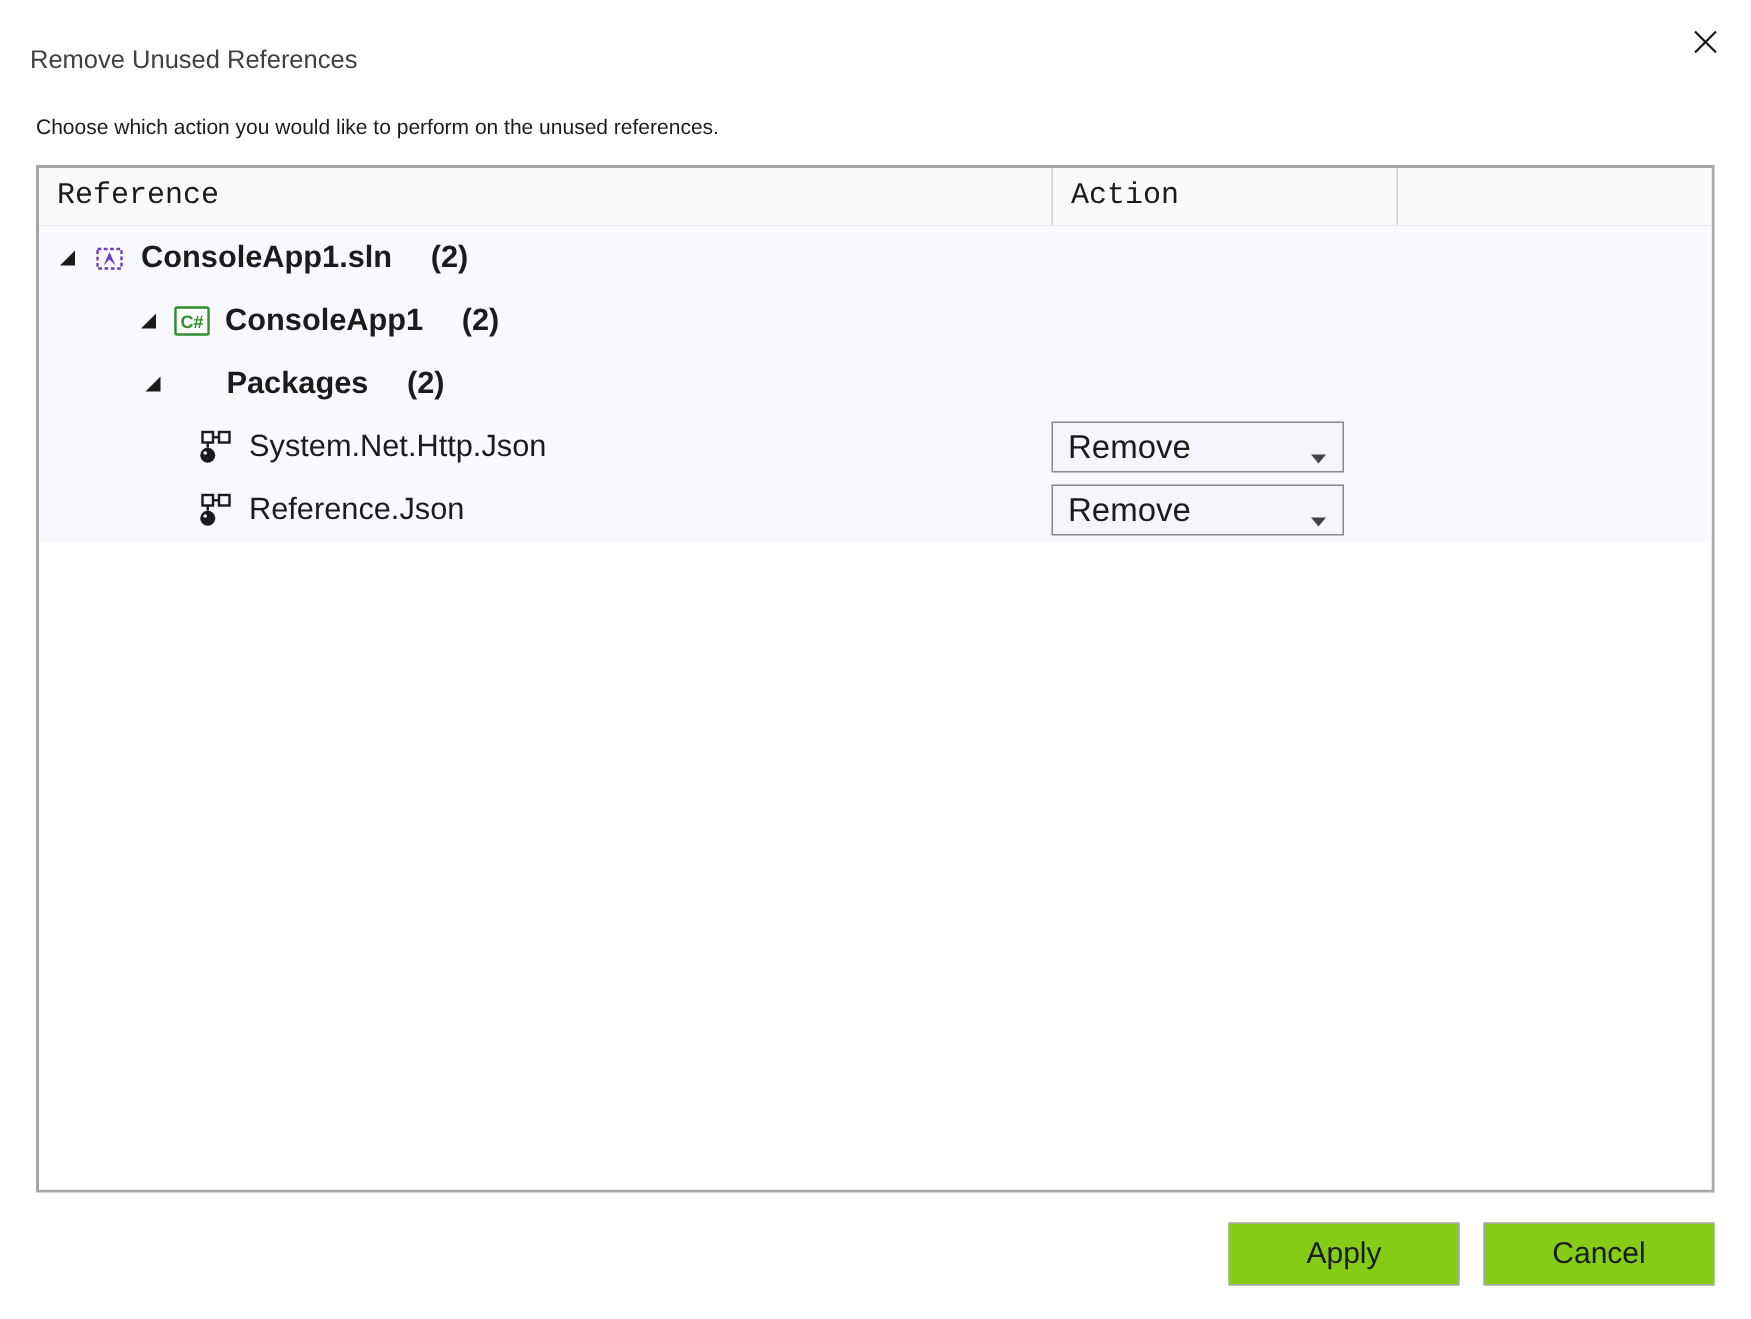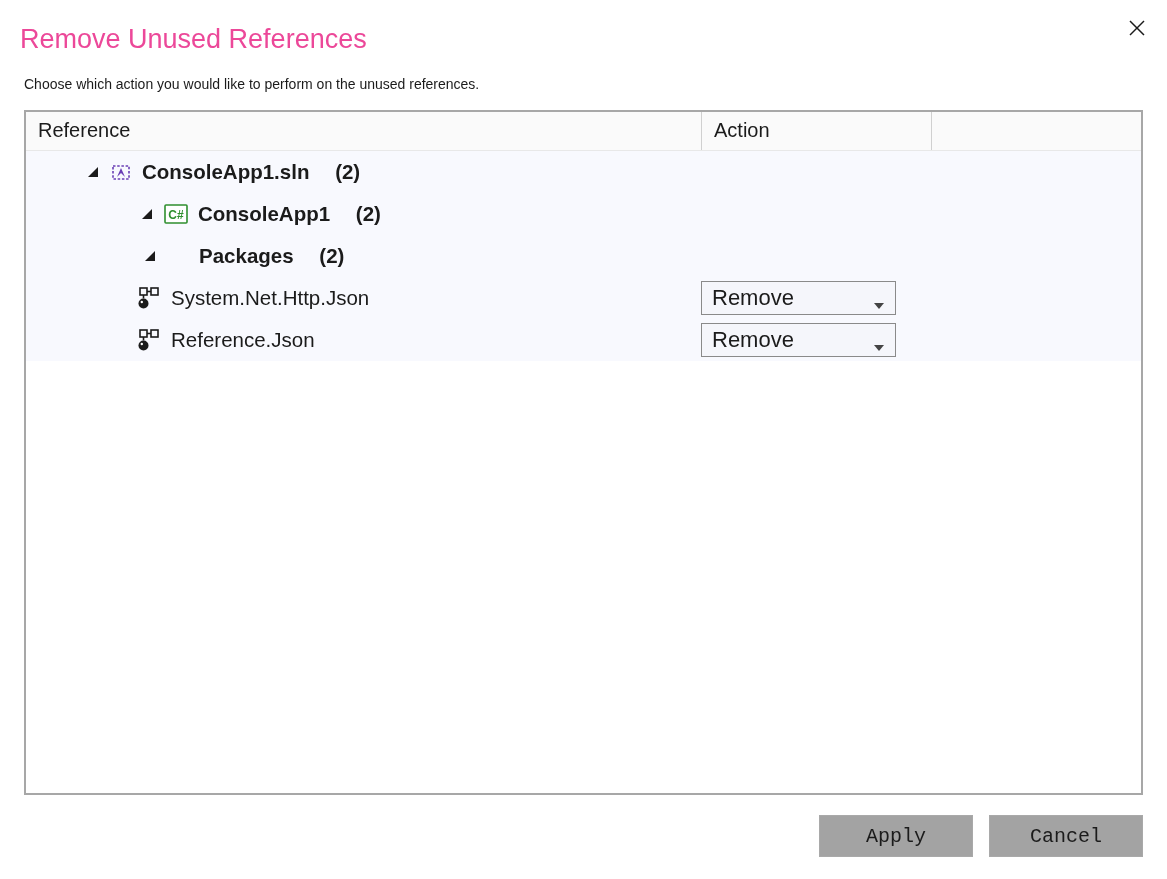--- a/index.html
+++ b/index.html
@@ -15,22 +15,22 @@
     width: 1167px; height: 879px;
     background: #ffffff;
     display: flex; flex-direction: column;
   }
   .titlebar {
     display: flex; align-items: center; justify-content: space-between;
     padding: 8px 16px 0 20px;
     height: 48px;
   }
   .titlebar .title {
-    font-size: 27px;
-    color: #ec4899;
+    font-size: 17px;
+    color: #404040;
     margin-top: 23px;
   }
   .close-btn {
     width: 28px; height: 28px;
     display: flex; align-items: center; justify-content: center;
     cursor: pointer;
   }
   .close-btn svg { stroke: #1b1b1b; stroke-width: 1.5; }
   .instructions {
     font-size: 14px;
@@ -42,20 +42,21 @@
     flex: 1 1 auto;
     display: flex; flex-direction: column;
     min-height: 0;
     background: #ffffff;
   }
   .grid-header {
     display: grid;
     grid-template-columns: 1fr 230px 210px;
     background: #fafafa;
     border-bottom: 1px solid #e8e8e8;
+    font-family: Liberation Mono, monospace;
   }
   .grid-header .hcell {
     font-size: 20px;
     padding: 7px 12px 8px 12px;
     text-align: left;
     color: #1b1b1b;
   }
   .grid-header .hcell + .hcell { border-left: 1px solid #d0d0d0; }
   .grid-body {
     flex: 1 1 auto;
@@ -63,33 +64,32 @@
     background: #ffffff;
   }
   .tree-region {
     background: #f8f9fe;
   }
   .tree-row {
     display: grid;
     grid-template-columns: 1fr 230px 210px;
     align-items: center;
     min-height: 42px;
-    margin-left: 48px;
   }
   .ref-cell {
     display: flex; align-items: center;
     gap: 10px;
     font-size: 20.5px;
     padding: 6px 0 6px 0;
   }
   .bold { font-weight: 600; }
   .indent-0 { padding-left: 12px; }
   .indent-1 { padding-left: 66px; }
   .indent-2 { padding-left: 69px; }
-  .indent-3 { padding-left: 63px; }
+  .indent-3 { padding-left: 106px; }
   .caret {
     width: 14px; height: 14px;
     display: inline-flex; align-items: center; justify-content: center;
   }
   .caret svg { display: block; }
   .count { color: #1b1b1b; }
   .action-cell { padding-right: 20px; }
   .select {
     width: 195px; height: 34px;
     border: 1.5px solid #8a8a8a;
@@ -101,26 +101,25 @@
   }
   .select .chev { width: 12px; height: 12px; }
   .footer {
     display: flex; justify-content: flex-end; gap: 16px;
     padding: 0 24px 22px 24px;
     margin-top: 6px;
   }
   .btn {
     min-width: 154px; height: 42px;
     border: 1px solid #a9a9a9;
-    background: #a3a3a3;
+    background: #84cc16;
     font-size: 20px;
     display: flex; align-items: center; justify-content: center;
     cursor: pointer;
     color: #1b1b1b;
-    font-family: Liberation Mono, monospace;
   }
   .icon-box { display: inline-flex; align-items: center; justify-content: center; }
 </style>
 </head>
 <body>
 
 <div class="dialog">
 
   <div class="titlebar">
     <div class="title">Remove Unused References</div>

